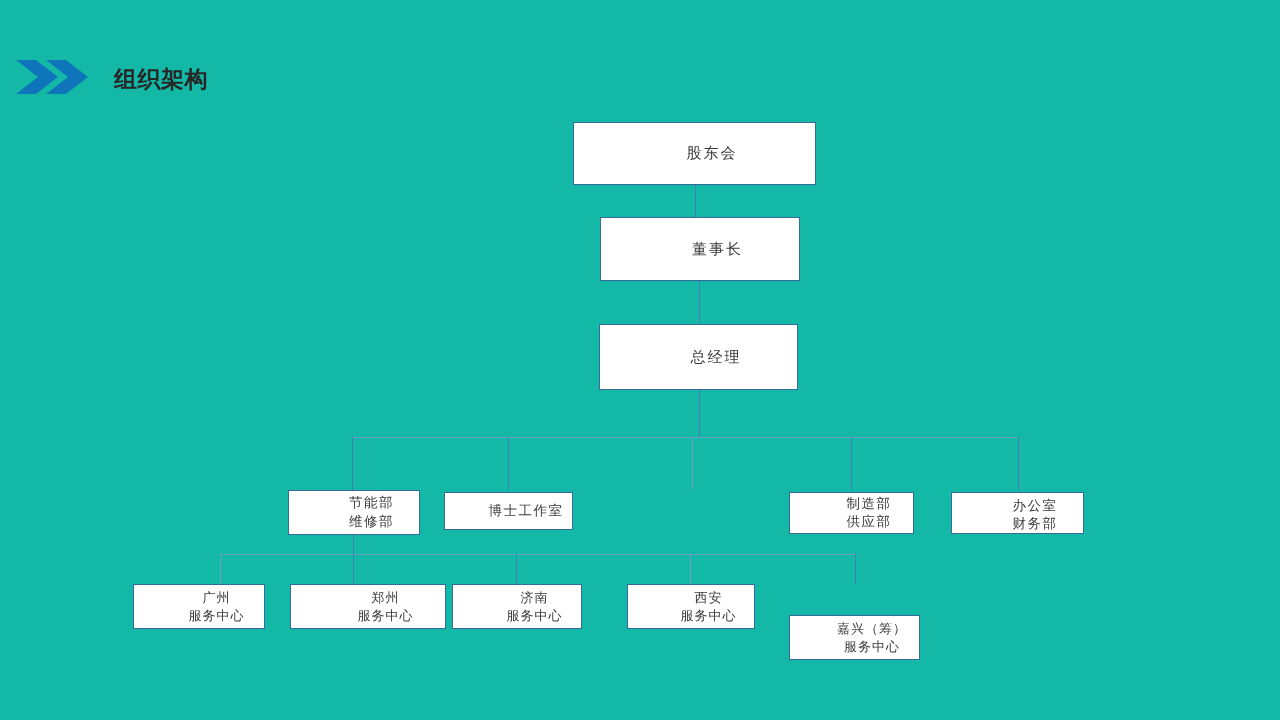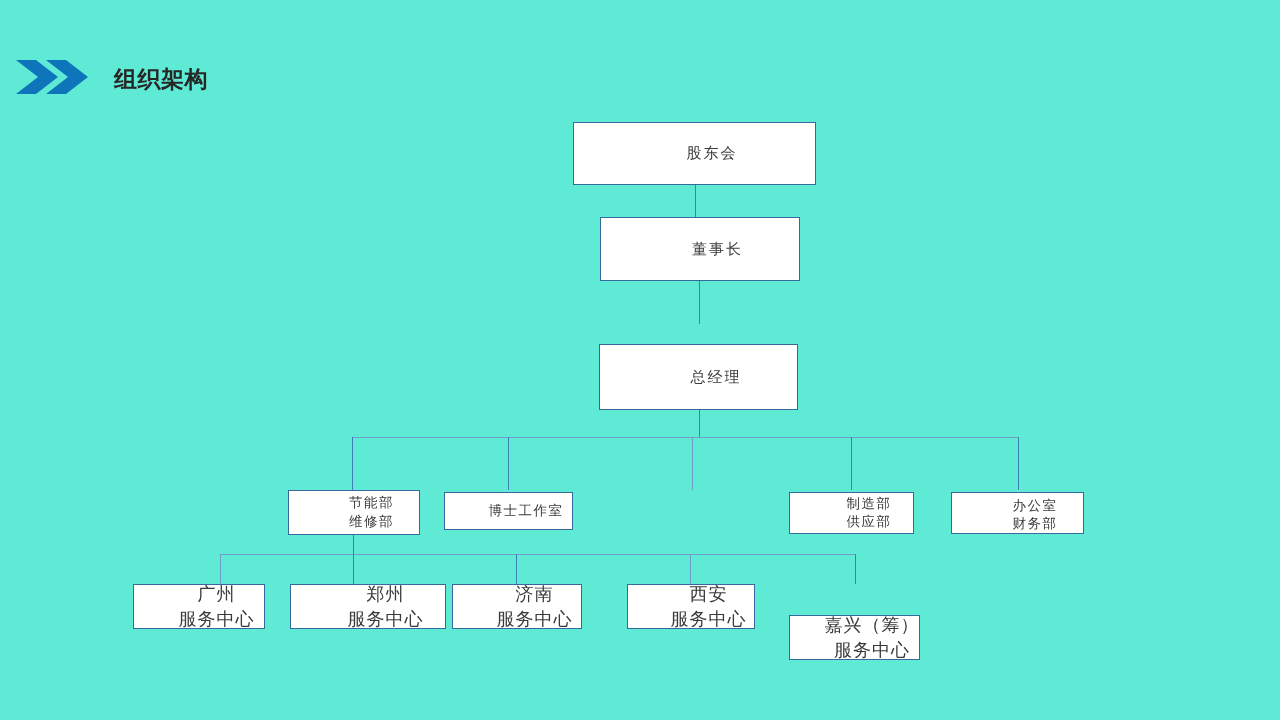--- a/index.html
+++ b/index.html
@@ -7,21 +7,21 @@
     padding: 0;
     background: #ffffff;
   }
   body {
     font-family: "Liberation Sans", "DejaVu Sans", sans-serif;
   }
   #slide {
     position: relative;
     width: 1280px;
     height: 720px;
-    background: #5eead4;
+    background: #14b8a6;
     overflow: hidden;
   }
 
   
   .title-chevrons {
     position: absolute;
     left: 14px;
     top: 58px;
     width: 80px;
     height: 38px;
@@ -54,21 +54,21 @@
     padding-left: 35px;
   }
   .node .line {
     display: block;
     white-space: nowrap;
   }
   .node.lvl1 { font-size: 15px; }
   .node.lvl2 { font-size: 15px; }
   .node.lvl3 { font-size: 15px; }
   .node.dept { font-size: 13.5px; letter-spacing: 1.5px; }
-  .node.center { font-size: 18px; letter-spacing: 1px; justify-content: center; }
+  .node.center { font-size: 13px; letter-spacing: 1px; justify-content: center; }
 
   
   .conn {
     position: absolute;
     background: #3f7fb4;
   }
   .conn.v { width: 1px; }
   .conn.h { height: 1px; }
   .conn.soft { background: #6f9fc8; }
 </style>
@@ -110,21 +110,21 @@
   <div class="conn v" style="left:855px; top:554px; height:30px;"></div>
 
   <div class="node lvl1" style="left:573px; top:122px; width:243px; height:63px;">
     <span class="line">股东会</span>
   </div>
 
   <div class="node lvl2" style="left:600px; top:217px; width:200px; height:64px;">
     <span class="line">董事长</span>
   </div>
 
-  <div class="node lvl3" style="left:599px; top:324px; width:199px; height:66px;margin-top:20px;">
+  <div class="node lvl3" style="left:599px; top:324px; width:199px; height:66px;">
     <span class="line">总经理</span>
   </div>
 
   <div class="node dept" style="left:288px; top:490px; width:132px; height:45px;">
     <span class="line">节能部</span>
     <span class="line">维修部</span>
   </div>
 
   <div class="node dept" style="left:444px; top:492px; width:129px; height:38px;">
     <span class="line">博士工作室</span>

